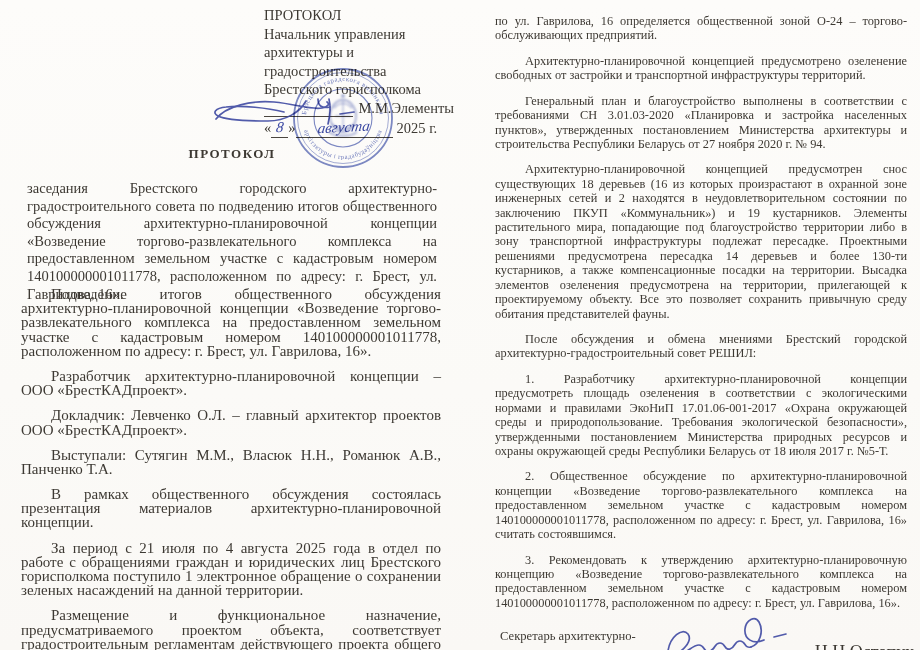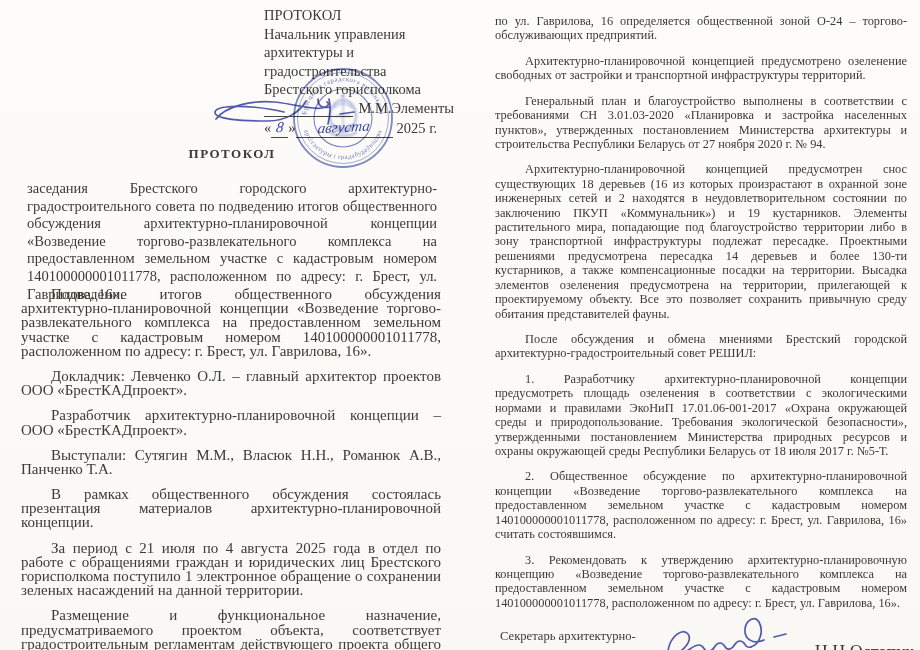--- a/index.html
+++ b/index.html
@@ -120,22 +120,22 @@
       <textPath href="#arcTop" startOffset="50%" text-anchor="middle">Брэсцкага гарадскога выканкама</textPath>
     </text>
     <text font-size="6.6" fill="#5565b5" letter-spacing="0.5" filter="url(#blr)" font-family="Liberation Serif, serif">
       <textPath href="#arcBottom" startOffset="50%" text-anchor="middle">архітэктуры і градабудаўніцтва</textPath>
     </text>
   </svg>
 </div>
 
 <div class="frag-b">
     <p>Подведение итогов общественного обсуждения архитектурно-планировочной концепции «Возведение торгово-развлекательного комплекса на предоставленном земельном участке с кадастровым номером 140100000001011778, расположенном по адресу: г. Брест, ул. Гаврилова, 16».</p>
+    <p>Разработчик архитектурно-планировочной концепции – ООО «БрестКАДпроект».</p>
     <p>Докладчик: Левченко О.Л. – главный архитектор проектов ООО «БрестКАДпроект».</p>
-    <p>Разработчик архитектурно-планировочной концепции – ООО «БрестКАДпроект».</p>
     <p>Выступали: Сутягин М.М., Власюк Н.Н., Романюк А.В., Панченко Т.А.</p>
     <p>В рамках общественного обсуждения состоялась презентация материалов архитектурно-планировочной концепции.</p>
     <p>За период с 21 июля по 4 августа 2025 года в отдел по работе с обращениями граждан и юридических лиц Брестского горисполкома поступило 1 электронное обращение о сохранении зеленых насаждений на данной территории.</p>
     <p>Размещение и функциональное назначение, предусматриваемого проектом объекта, соответствует градостроительным регламентам действующего проекта общего планирования «Генеральный план г. Бреста», утвержденного Указом Президента Республики Беларусь от 28 июля 2003 г. №332 (в редакции Указа Президента Республики Беларусь 12.02.2019 № 46). Согласно функциональному зонированию, установленному генеральным планом г. Бреста, земельный участок</p>
   </div>
 
 <div class="frag-c">
   <p class="cont">по ул. Гаврилова, 16 определяется общественной зоной О-24 – торгово-обслуживающих предприятий.</p>
   <div>
       <p>Архитектурно-планировочной концепцией предусмотрено озеленение свободных от застройки и транспортной инфраструктуры территорий.</p>

